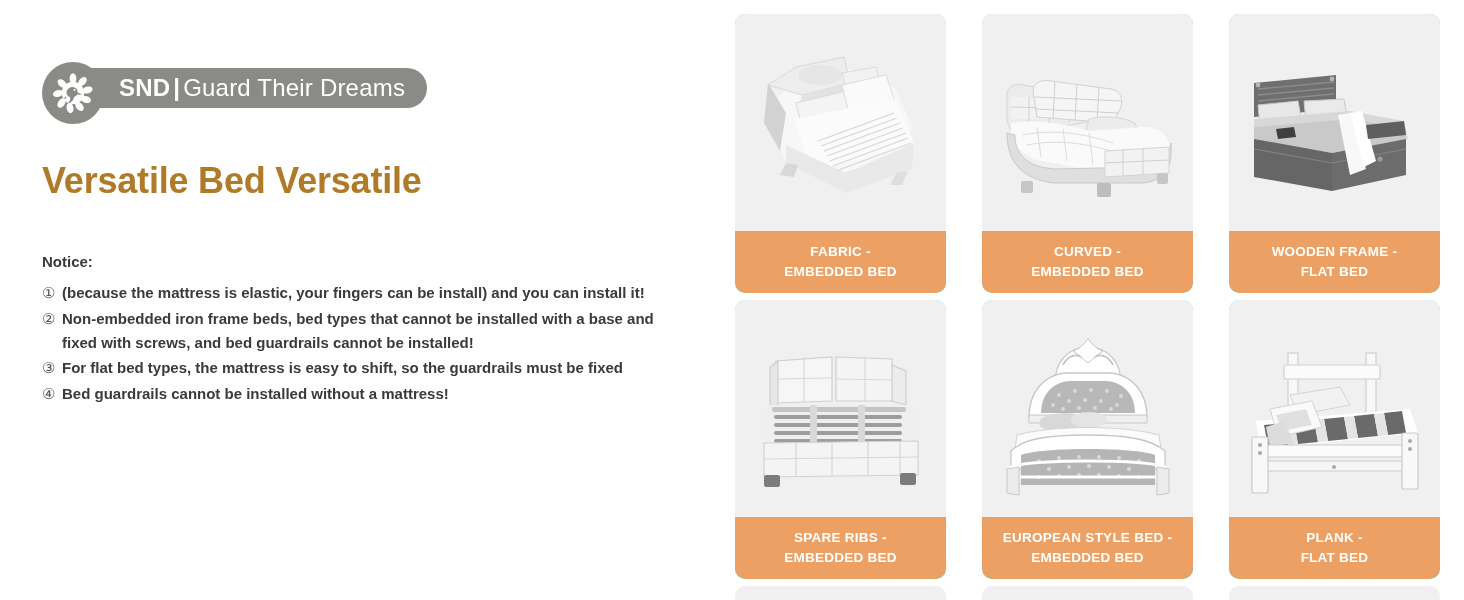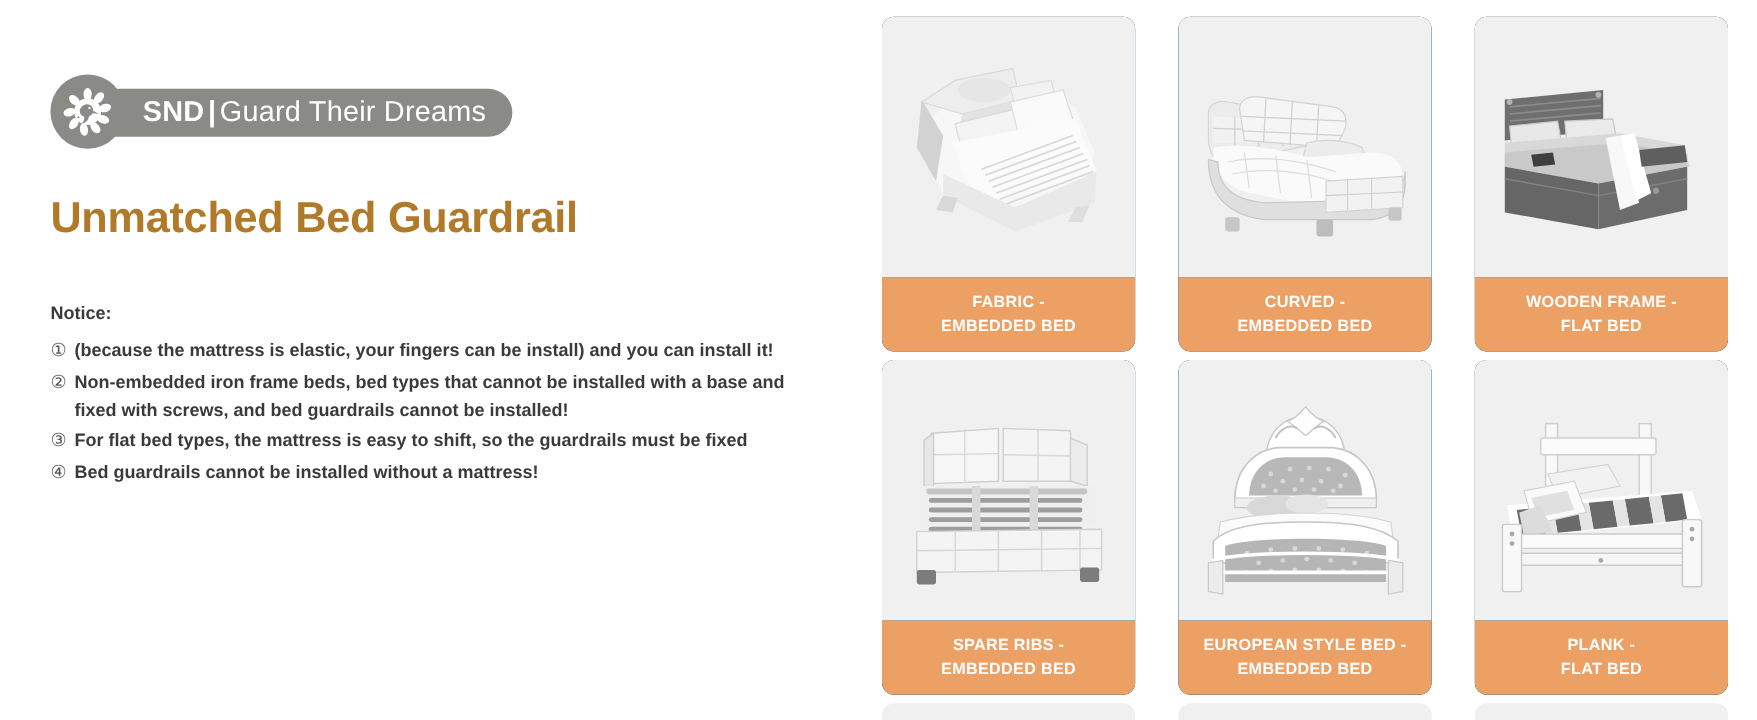--- a/index.html
+++ b/index.html
@@ -25,21 +25,21 @@
   #left-panel {
     width: 730px;
     height: 600px;
     position: relative;
     padding: 62px 0 0 42px;
   }
 
   
   .brand-lockup {
     display: inline-flex;
-    align-items: flex-end;
+    align-items: center;
     position: relative;
     height: 52px;
   }
   .brand-pill {
     background: #8a8a86;
     height: 40px;
     border-radius: 20px;
     display: flex;
     align-items: center;
     padding: 0 22px 0 54px;
@@ -126,21 +126,21 @@
   }
 
   .product-card {
     width: 211px;
     height: 279px;
     position: relative;
     display: flex;
     flex-direction: column;
     border-radius: 10px;
     overflow: hidden;
-    background: #0c4a6e;
+    background: #5eead4;
   }
 
   .card-image {
     flex: 1 1 auto;
     background: #f0f0f0;
     position: relative;
     display: flex;
     align-items: center;
     justify-content: center;
     overflow: hidden;
@@ -218,21 +218,21 @@
         </svg>
       </div>
       <div class="brand-pill">
         <div class="brand-text">
           <span class="b-strong">SND</span><span class="b-sep">|</span><span class="b-light">Guard Their Dreams</span>
         </div>
       </div>
     </div>
 
     <div class="headline">
-      <span class="h-line">Unmatched Bed Guardrail</span>
+      <span class="h-line">Versatile Bed Versatile</span>
     </div>
 
     <div class="notice">
       <div class="notice-title">Notice:</div>
       <ul class="notice-list">
 
         <li class="notice-item">
           <span class="notice-num">①</span>
           <span class="notice-body">
             <span class="nb-line">(because the mattress is elastic, your fingers can be install) and you can install it!</span>

